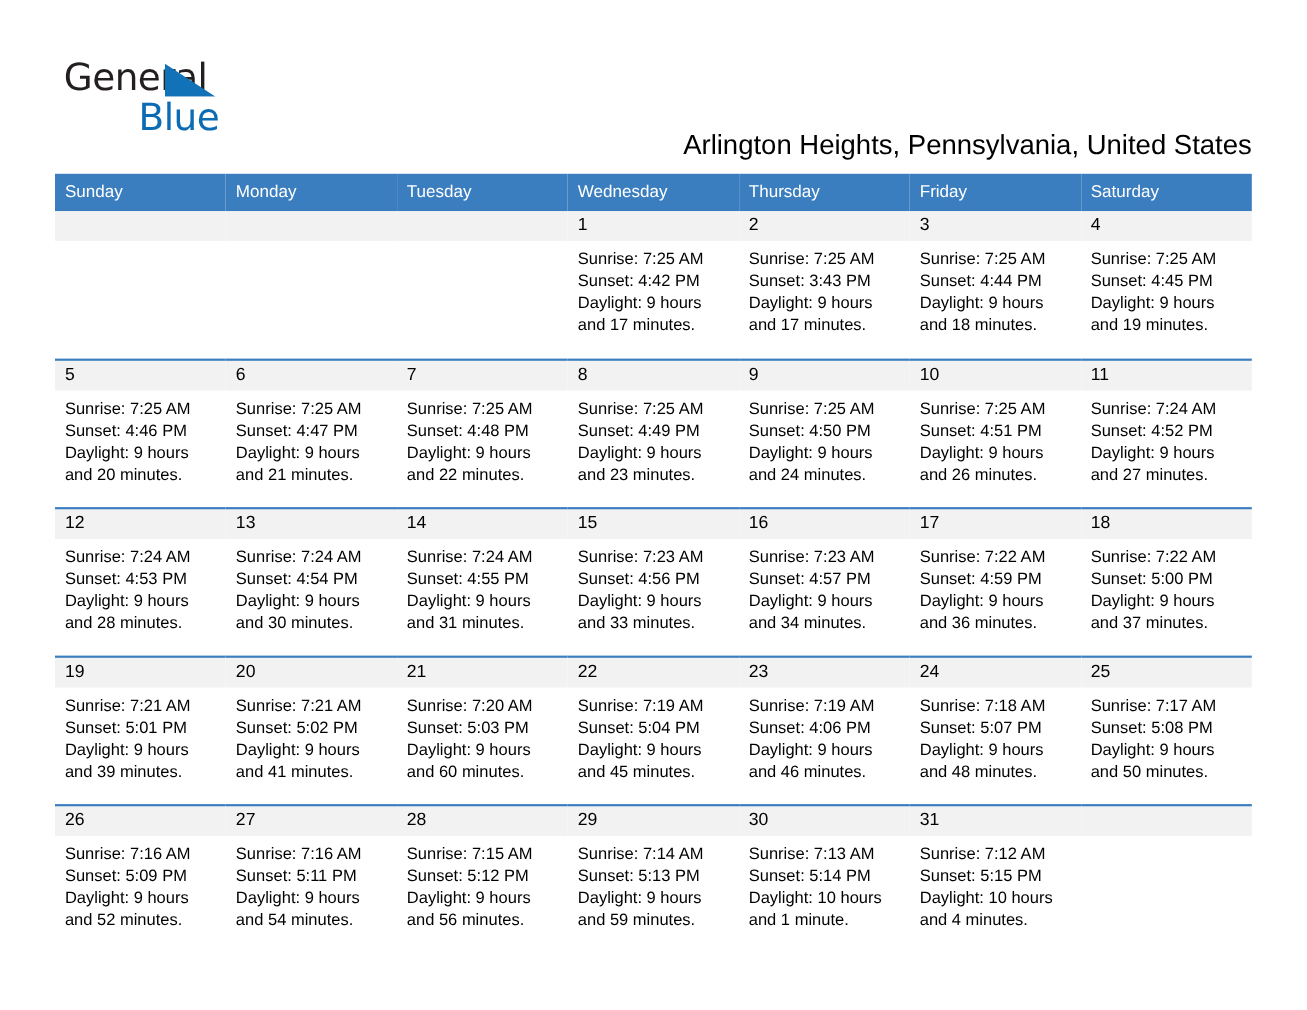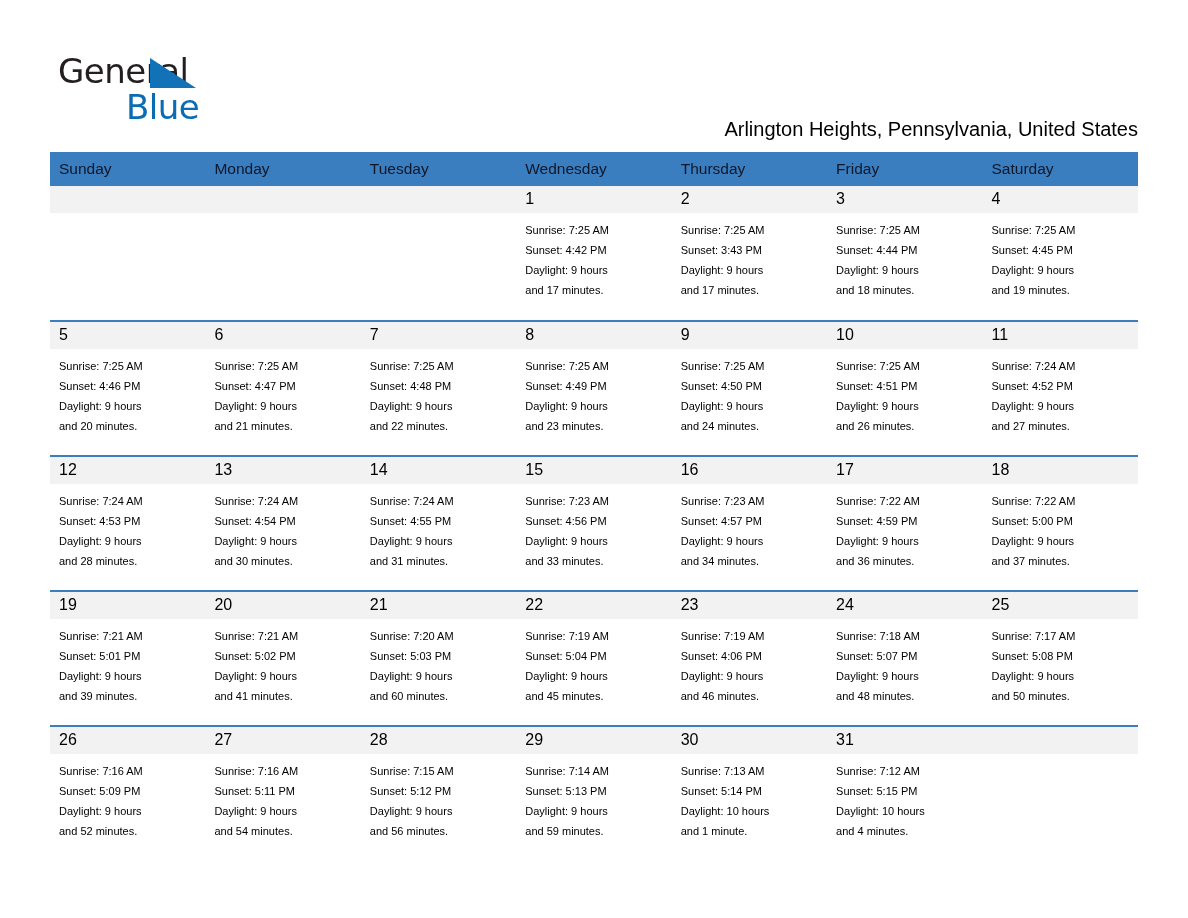--- a/index.html
+++ b/index.html
@@ -74,37 +74,37 @@
     font-size: 41px;
     font-weight: 400;
     color: #000;
     line-height: 1.05;
     letter-spacing: 0px;
     white-space: nowrap;
   }
 
   .subtitle {
     text-align: right;
-    font-size: 20px;
+    font-size: 25px;
     font-weight: 400;
     color: #000;
     margin-top: 8px;
     margin-bottom: 11px;
     white-space: nowrap;
   }
 
   
   .calendar {
     width: 1088px;
     border-collapse: collapse;
     table-layout: fixed;
   }
   .calendar th {
     background: #3a7ebf;
-    color: #0f172a;
+    color: #ffffff;
     font-size: 15.5px;
     font-weight: 400;
     text-align: left;
     padding: 8px 0 8px 9px;
     height: 32px;
     border: none;
   }
   .calendar td {
     width: 155.43px;
     vertical-align: top;
@@ -122,21 +122,21 @@
     color: #000;
     padding: 4px 0 5px 9px;
     height: 27px;
     line-height: 18px;
   }
   .daynum.empty {
     color: transparent;
   }
   .info {
     padding: 7px 9px 0 9px;
-    font-size: 11px;
+    font-size: 15px;
     line-height: 20px;
     color: #000;
   }
   .info div { white-space: nowrap; }
   .cell-empty .daynum { background: #f2f2f2; }
 </style>
 </head>
 <body>
 
 <div class="page">

